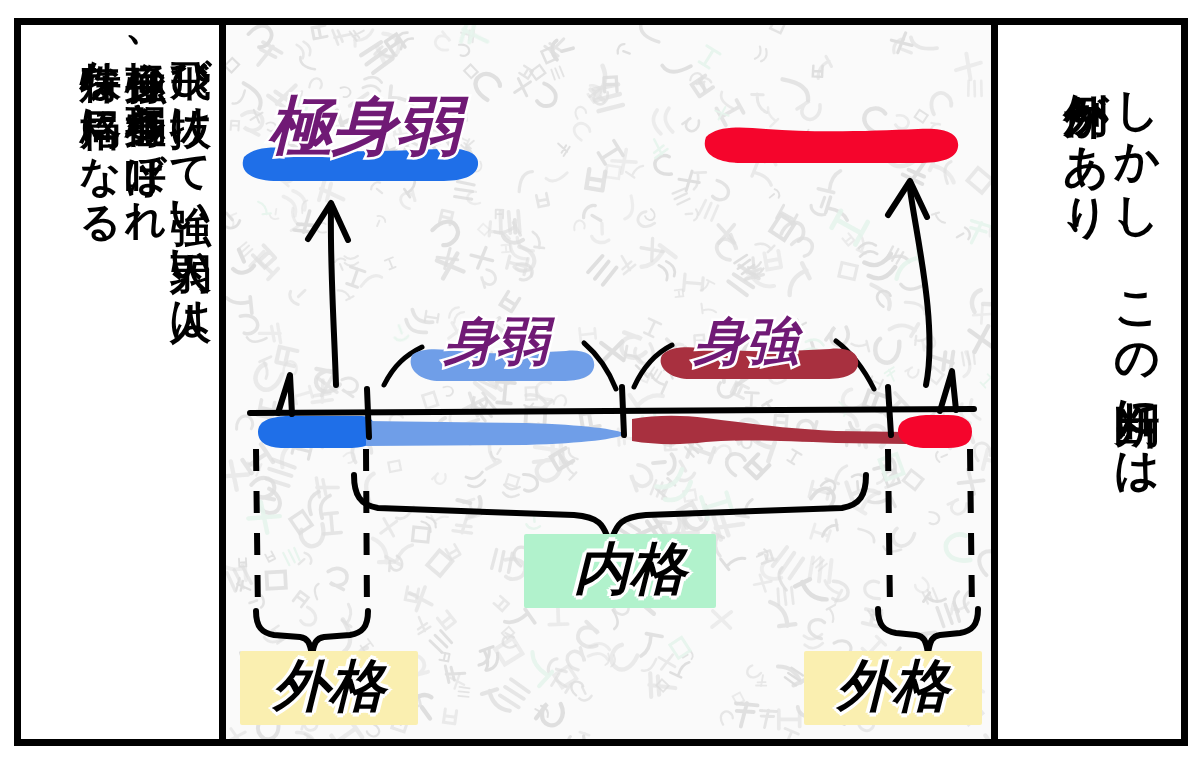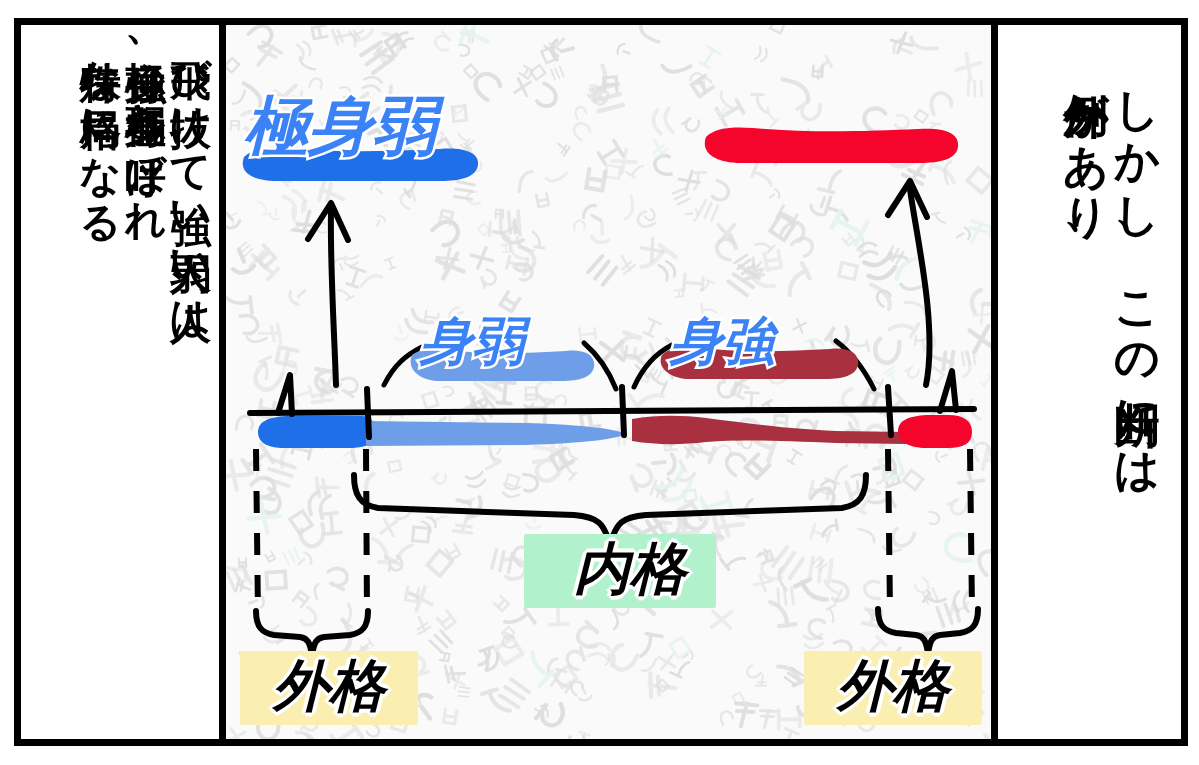--- a/index.html
+++ b/index.html
@@ -57,24 +57,25 @@
   #panel-right .vtext{font-size:45px;padding-left:3px;padding-right:3px;}
 
   
   #canvas{position:absolute;inset:0;}
   #bgtex{position:absolute;inset:0;opacity:1;}
 
   .lbl{
     position:absolute;
     font-family:"DejaVu Serif","Liberation Serif",serif;
     font-weight:700;
-    color:#3b82f6;
+    color:#701a75;
     white-space:nowrap;
     -webkit-text-stroke:5px #ffffff;
     paint-order:stroke fill;
+    margin-left:24px;
   }
   .lbl-big{font-size:64px;font-style:italic;}
   .lbl-mid{font-size:52px;font-style:italic;}
 
   .hl{
     position:absolute;
     border-radius:2px;
   }
 
   

